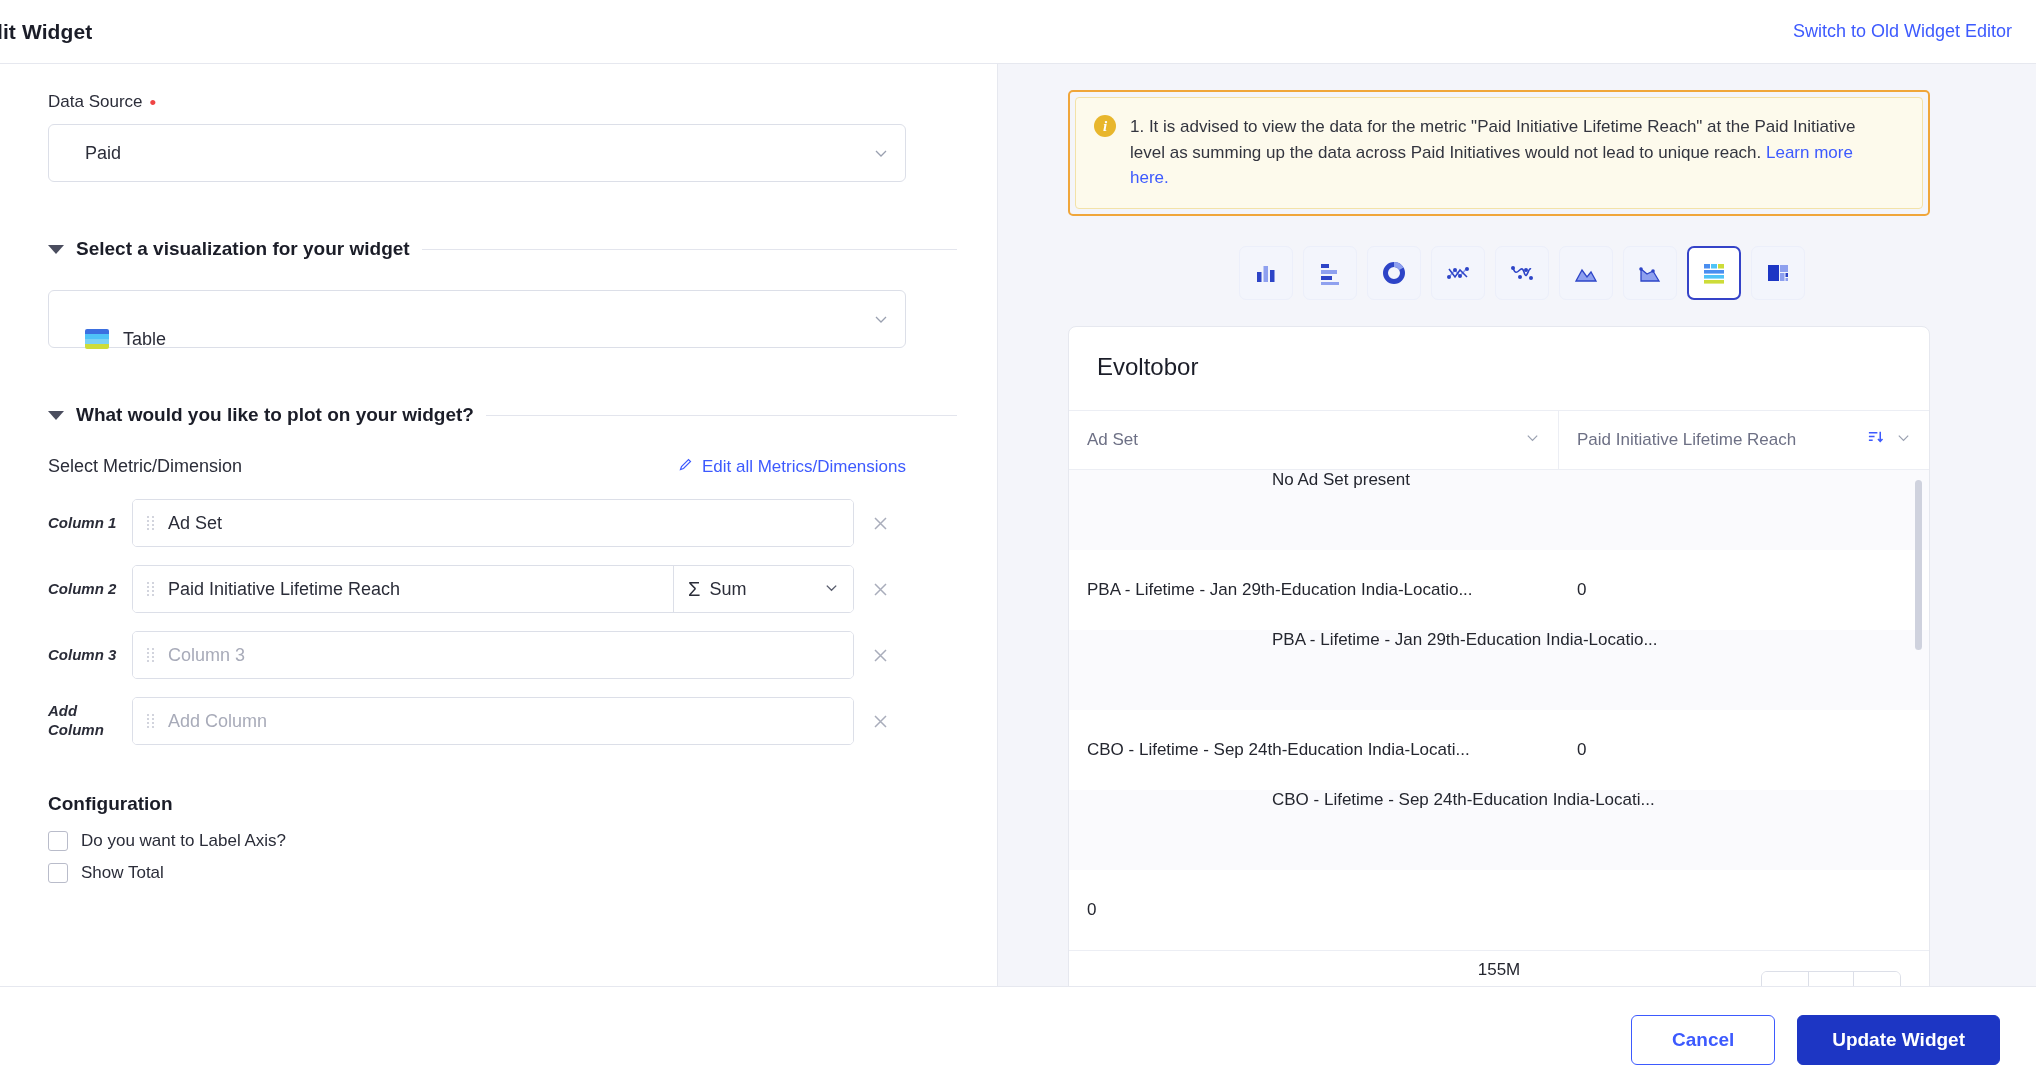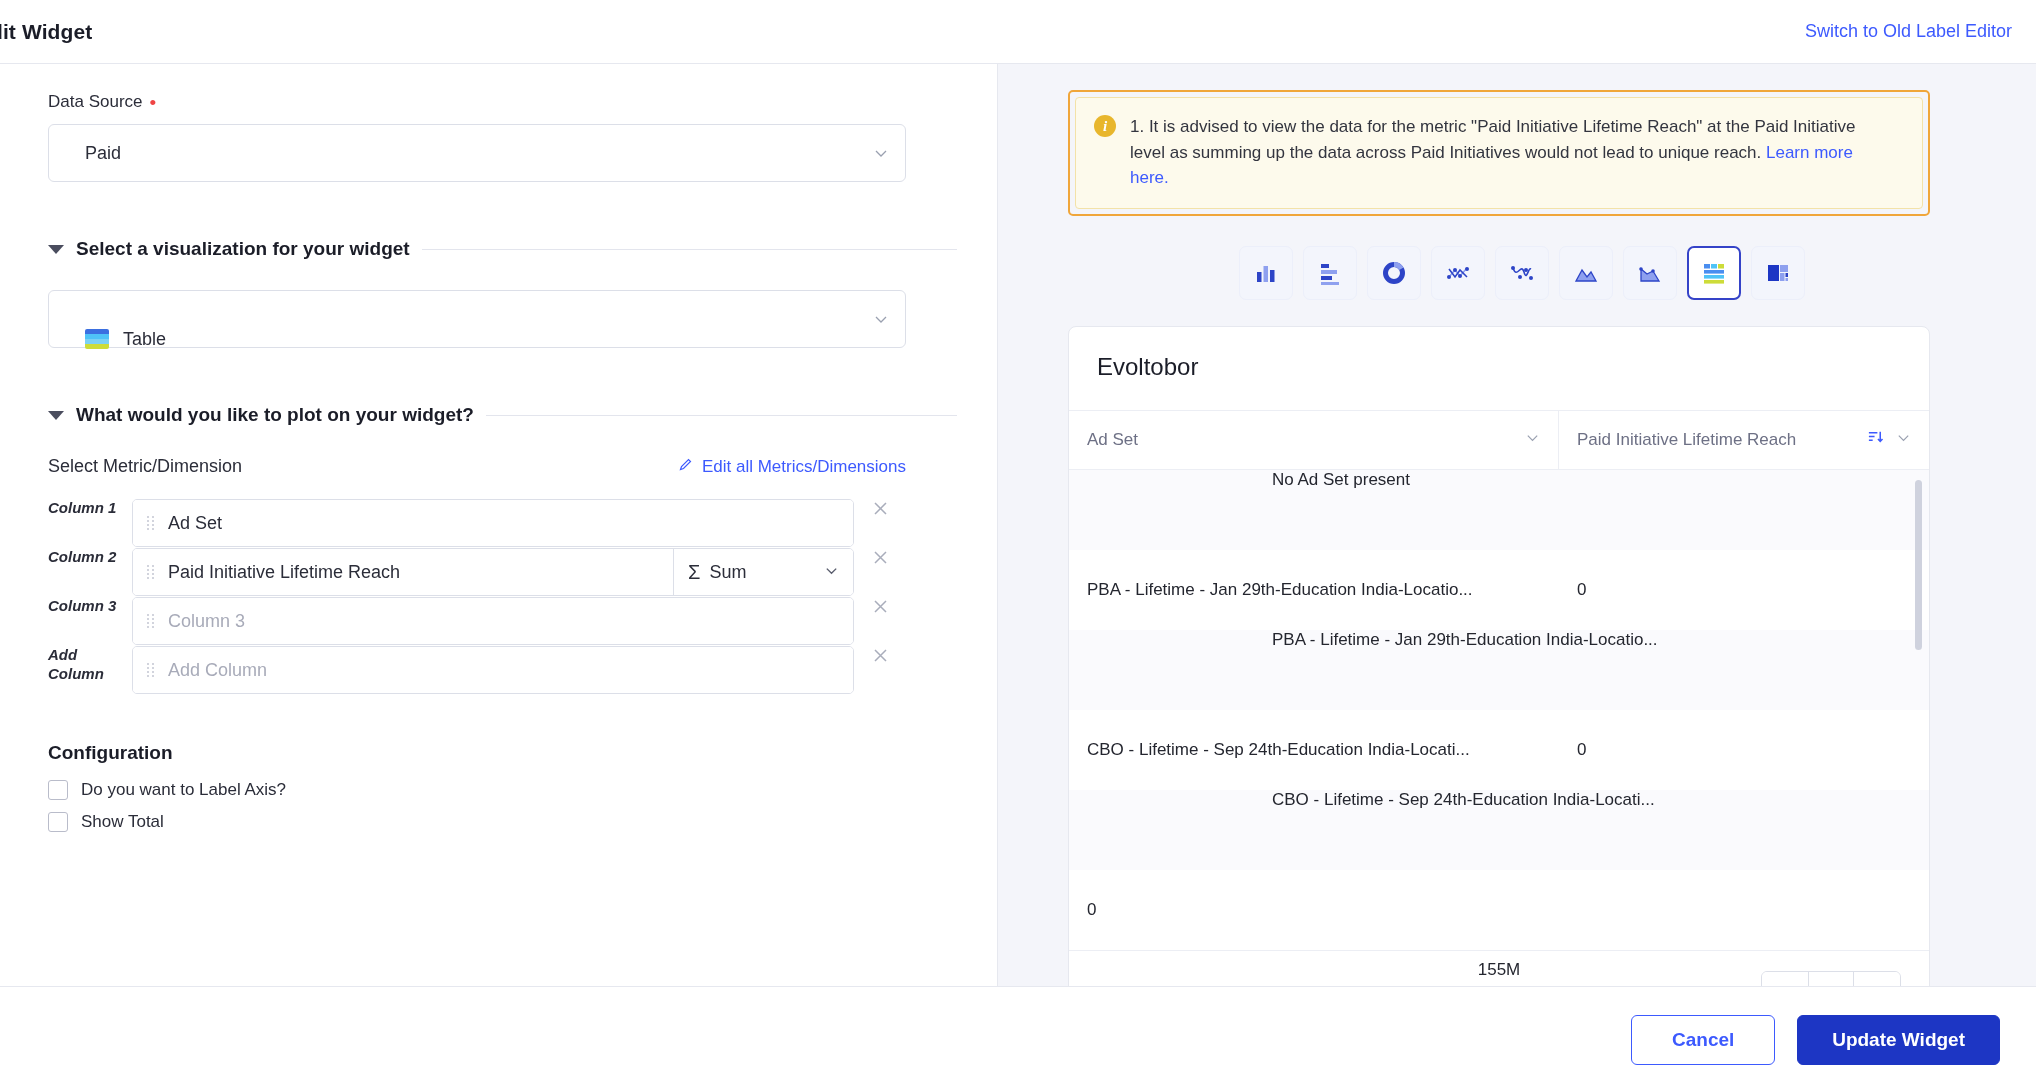--- a/index.html
+++ b/index.html
@@ -98,22 +98,22 @@
     display: flex; align-items: center; justify-content: space-between;
     width: 858px; margin-bottom: 22px;
   }
   .subhead { font-size: 18px; color: #2b2d39; }
   .edit-link {
     font-size: 17px; color: #3d5afe; cursor: pointer;
     display: flex; align-items: center; gap: 8px;
   }
 
   .col-row {
-    display: flex; align-items: flex-start; gap: 0;
-    margin-bottom: 1px;
+    display: flex; align-items: center; gap: 0;
+    margin-bottom: 18px;
   }
   .col-tag {
     width: 84px; flex: 0 0 84px;
     font-size: 15px; font-style: italic; font-weight: 700; color: #2b2d39;
     line-height: 1.25;
   }
   .col-input-wrap {
     display: flex; align-items: stretch;
     border: 1px solid #dcdfe8; border-radius: 5px; background: #fff;
     height: 48px; overflow: hidden;
@@ -254,21 +254,21 @@
   .btn-cancel { background: #fff; border: 1.6px solid #3d5afe; color: #3d5afe; min-width: 144px; }
   .btn-primary { background: #1d36c4; color: #fff; border: 1.6px solid #1d36c4; min-width: 176px; }
 </style>
 </head>
 <body>
 
 <div class="app">
 
   <div class="header">
     <div class="header-title">dit Widget</div>
-    <div class="header-link">Switch to Old Label Editor</div>
+    <div class="header-link">Switch to Old Widget Editor</div>
   </div>
 
   <div class="body">
 
     <div class="left-pane">
 
       <div class="field-label">
         <span>Data Source</span>
         <span class="req-dot">•</span>
       </div>

